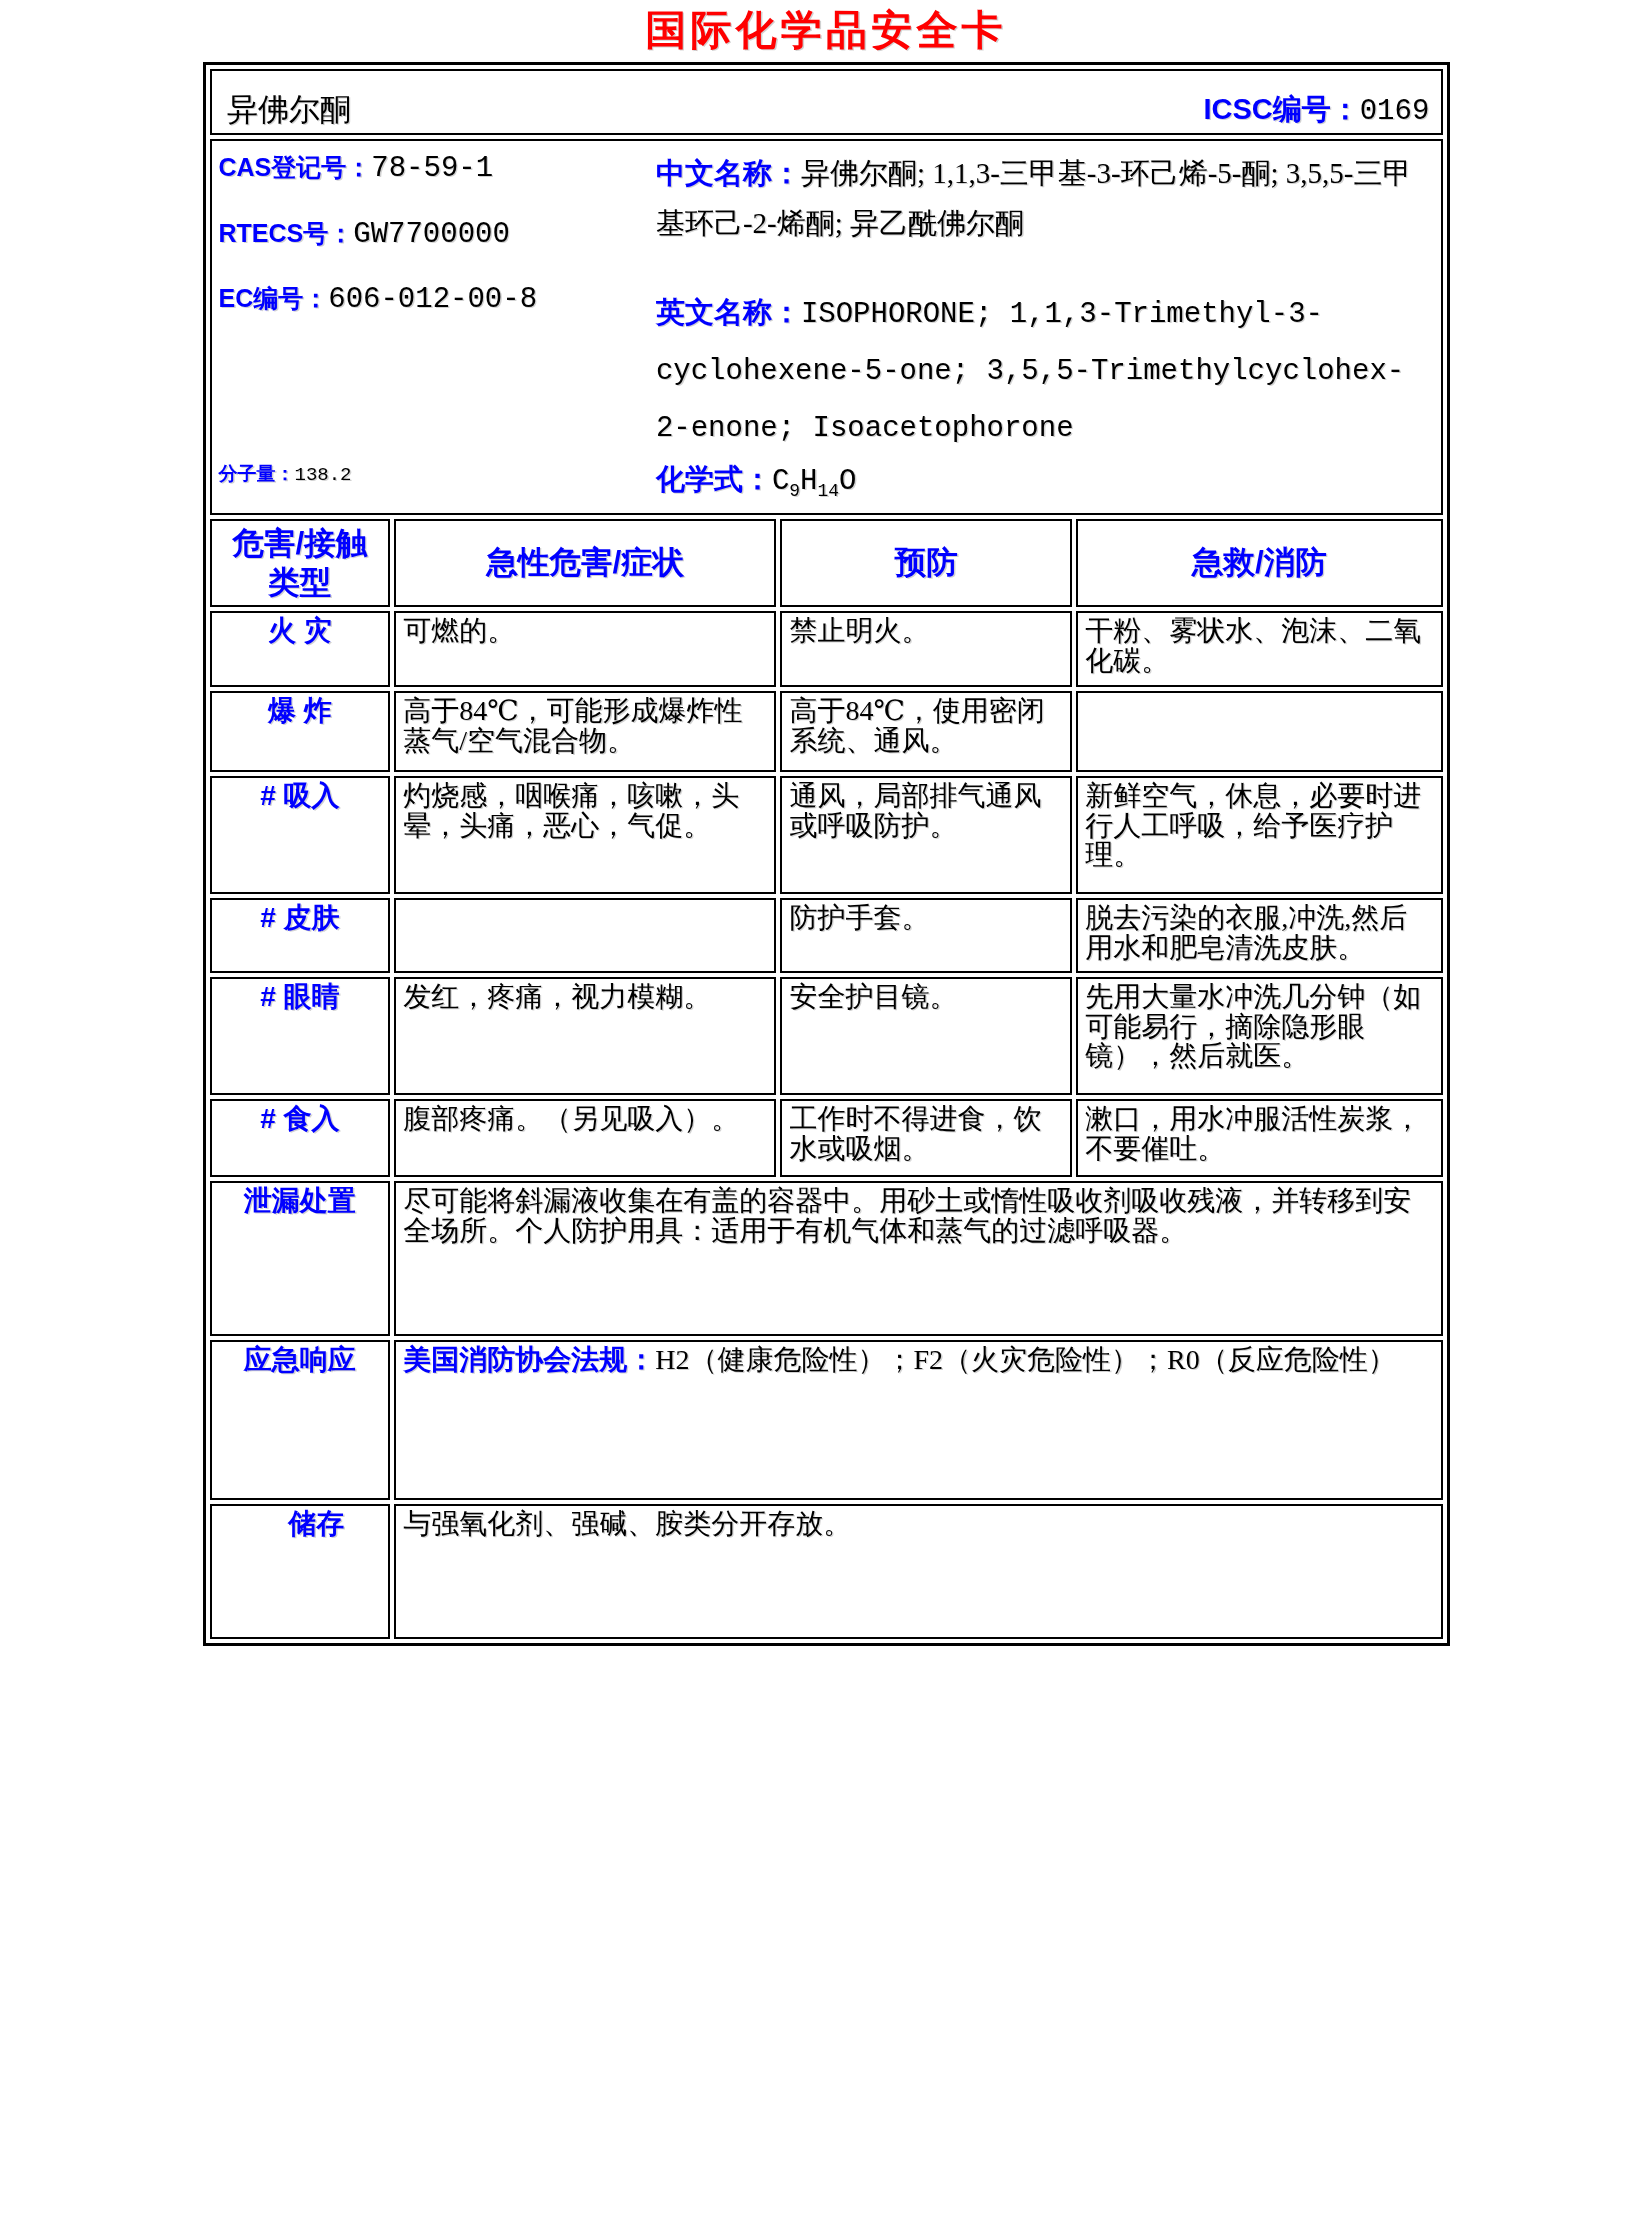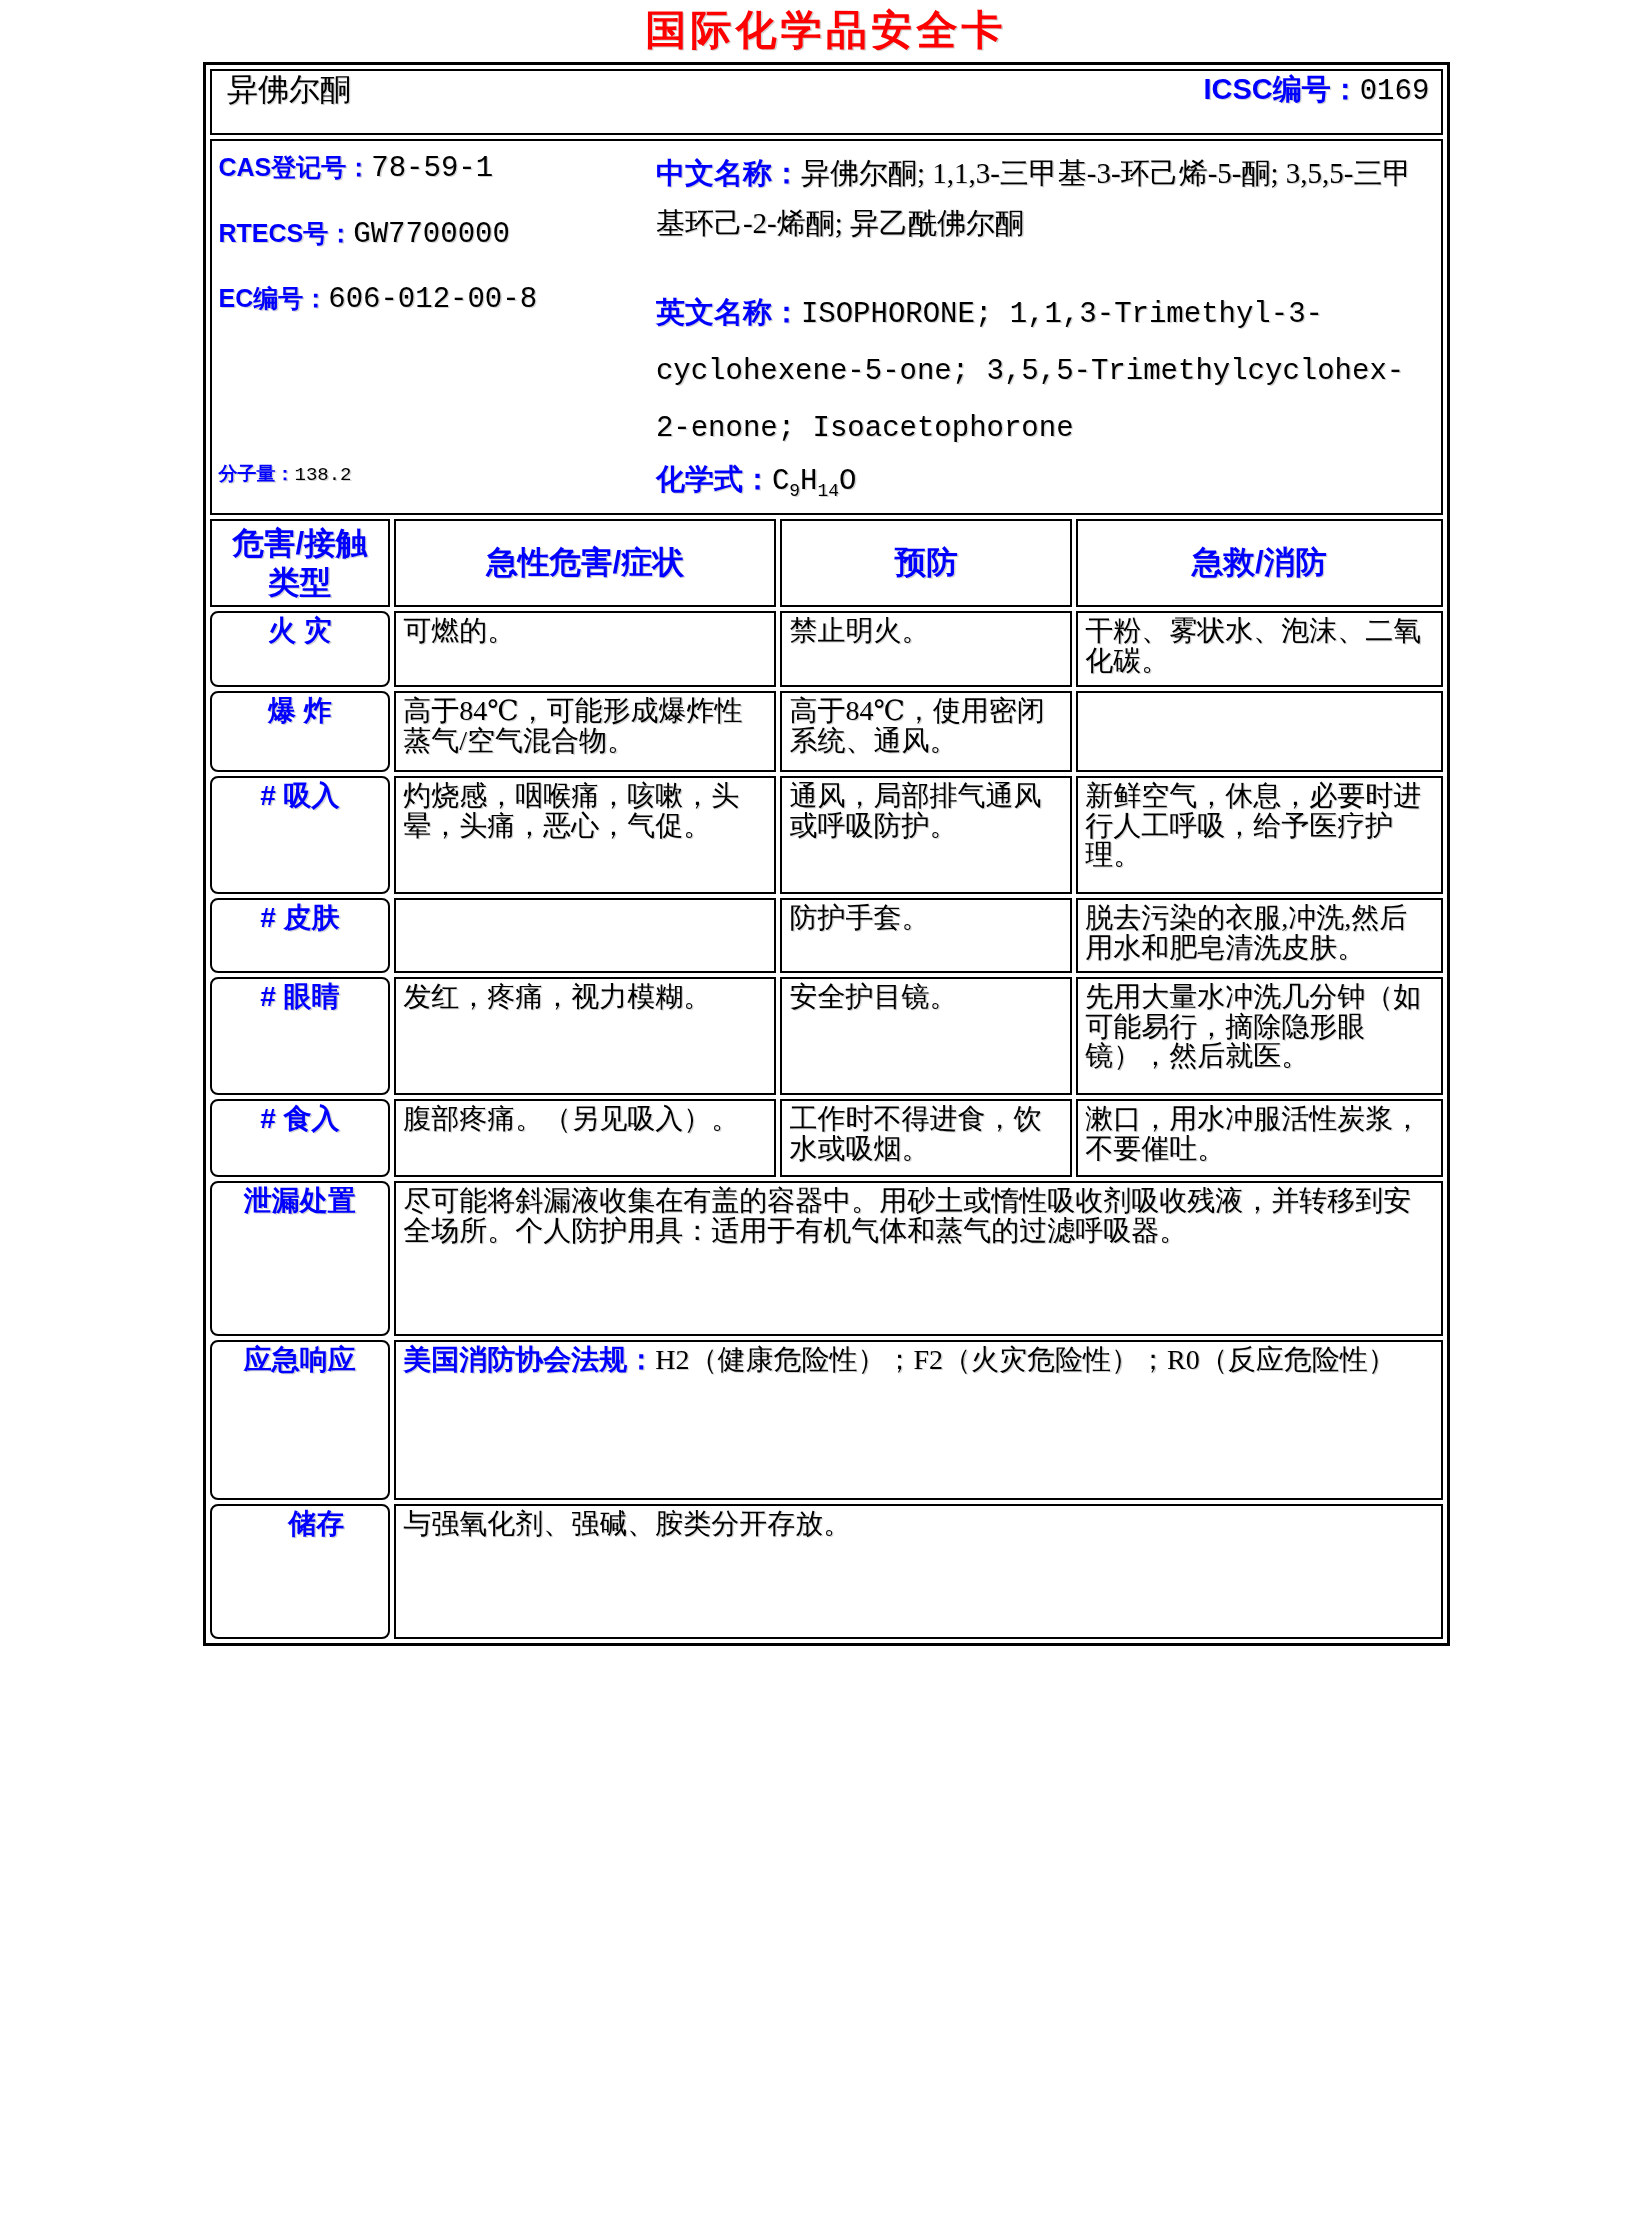--- a/index.html
+++ b/index.html
@@ -44,21 +44,21 @@
   col.c4{width:30.0%;}
   .blab{
     color:#0000FF;
     font-weight:bold;
     font-family:"Liberation Sans","DejaVu Sans",sans-serif;
   }
   .mono{font-family:"Liberation Mono","DejaVu Sans Mono",monospace;}
 
   
   td.title-row{height:66px;vertical-align:middle;}
-  .title-flex{display:flex;justify-content:space-between;align-items:center;}
+  .title-flex{display:flex;justify-content:space-between;align-items:center;margin-top:20px;}
   .substance{font-size:31px;padding-left:8.4px;}
   .icsc{font-size:29px;padding-right:4.2px;white-space:nowrap;}
 
   
   td.info-row{height:376px;}
   .info-wrap{display:flex;flex-direction:column;height:100%;}
   .info-top{display:flex;flex:1 1 auto;}
   .info-left{width:36%;padding-top:7px;}
   .info-left .idline{margin-bottom:32px;font-size:29px;white-space:nowrap;}
   .info-left .idline .blab{font-size:25px;text-align:center;}
@@ -83,21 +83,20 @@
   }
   
   td.lbl{
     text-align:center;
     vertical-align:middle;
     font-family:"Liberation Sans","DejaVu Sans",sans-serif;
     font-weight:bold;
     color:#0000FF;
     font-size:30px;
     line-height:1.2;
-    border-radius:8px;
   }
   
   td.wide1{line-height:1.85;}
   td.wide2{line-height:2.3;}
   td.wide3{line-height:1.9;}
   td.wide4{line-height:1.9;}
 
   .shadow{text-shadow:1.4px 1.4px 0 rgba(0,0,0,0.18);}
 </style>
 </head>

